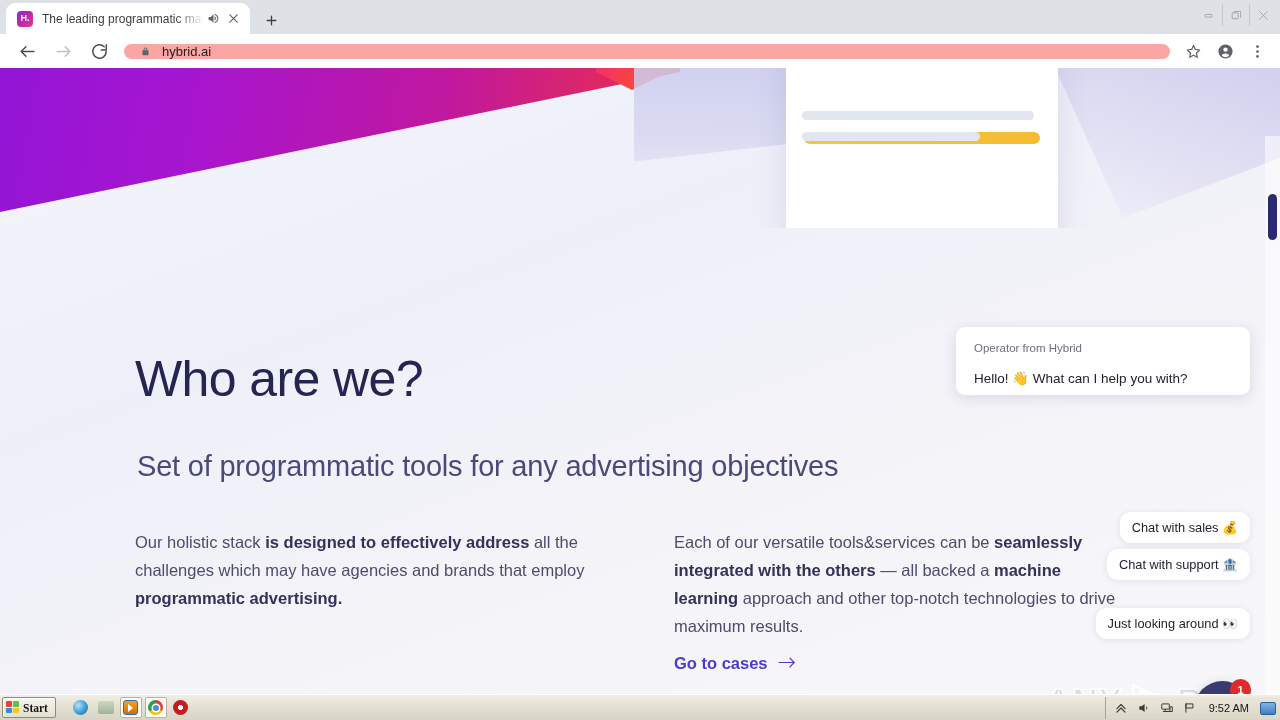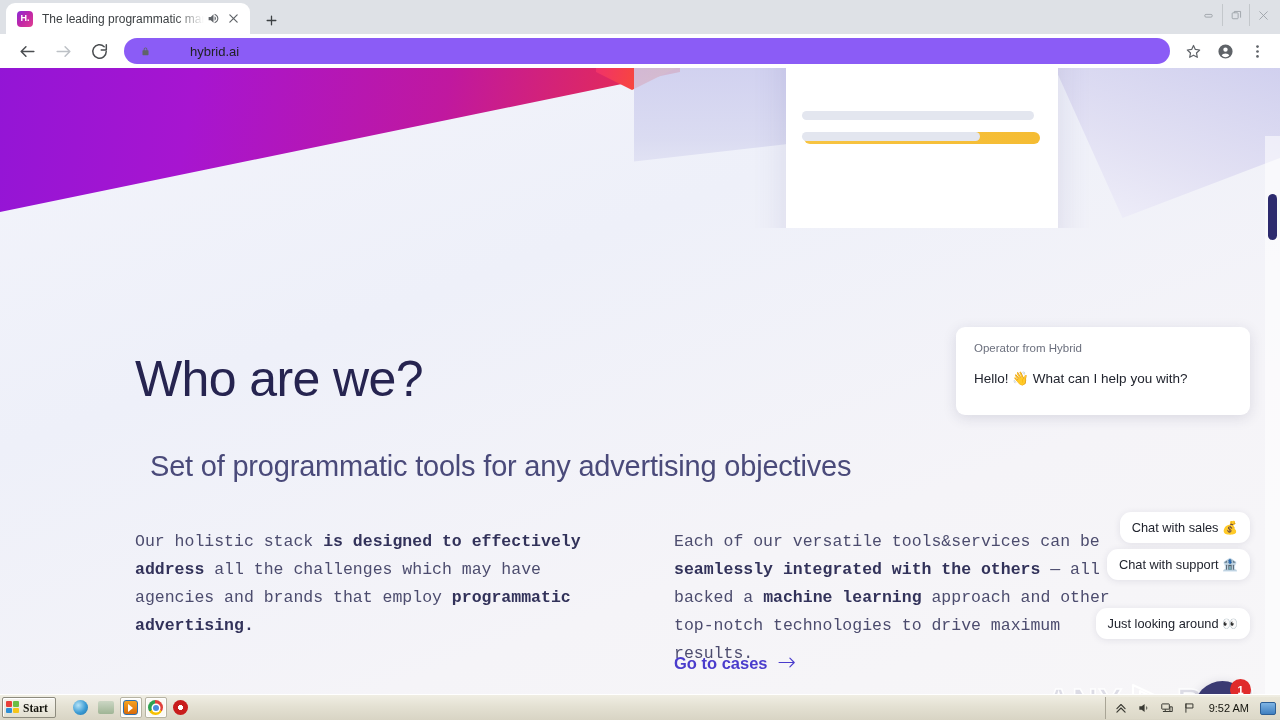--- a/index.html
+++ b/index.html
@@ -83,26 +83,25 @@
     width: 30px; height: 30px; margin-left: 6px;
     display: flex; align-items: center; justify-content: center;
     border-radius: 50%;
   }
   .nav-btn svg { width: 19px; height: 19px; }
   #nav-back  { color: #4a4d50; margin-left: 12px; }
   #nav-fwd   { color: #bdc1c6; }
   #nav-reload{ color: #4a4d50; }
   #omnibox {
     flex: 1 1 auto;
-    height: 26px; margin: 0 8px 0 10px;
-    background: #8b5cf6;
+    height: 15px; margin: 0 8px 0 10px;
+    background: #fca5a5;
     border-radius: 13px;
     display: flex; align-items: center;
     padding: 0 14px;
-    gap: 28px;
   }
   #lock-icon { width: 14px; height: 14px; color: #5f6368; display:flex;
                align-items:center; justify-content:center; }
   #lock-icon svg { width: 11px; height: 13px; }
   #omnibox-url {
     margin-left: 10px;
     font-size: 13px; color: #202124;
   }
   .tb-btn {
     width: 30px; height: 30px; margin-right: 2px;
@@ -174,44 +173,43 @@
   #hero-line-2 { top: 124px; width: 178px; }
 
   
   #content { position: absolute; top: 160px; left: 0; width: 1280px; }
   #page-title {
     position: absolute; top: 122px; left: 135px;
     font-size: 50px; font-weight: 400; color: #262450;
     letter-spacing: -0.6px;
   }
   #page-subtitle {
-    position: absolute; top: 222px; left: 150px;
+    position: absolute; top: 222px; left: 137px;
     font-size: 29px; font-weight: 400; color: #4a4a7a;
     letter-spacing: -0.2px; white-space: nowrap;
   }
   .body-col {
     position: absolute;
     font-size: 16.5px; line-height: 28px; color: #4c4c6e;
     font-weight: 400;
-    font-family: Liberation Mono, monospace;
   }
   .body-col b { font-weight: 700; color: #32325a; }
   #body-left  { top: 300px; left: 135px; width: 460px; }
   #body-right { top: 300px; left: 674px; width: 446px; }
   #cases-link {
     position: absolute; top: 426px; left: 674px;
     font-size: 16.5px; color: #4a3ccc; font-weight: 700;
     display: flex; align-items: center; gap: 10px;
   }
   #cases-link svg { width: 18px; height: 13px; }
 
   
   #chat-bubble {
     position: absolute; top: 259px; left: 956px;
-    width: 294px; height: 88px;
+    width: 294px; height: 68px;
     background: #ffffff;
     border-radius: 9px;
     box-shadow: 0 3px 14px rgba(40,40,80,.13);
     padding: 15px 18px 0 18px;
   }
   #chat-operator { font-size: 11.5px; color: #6b6f7d; }
   #chat-message {
     margin-top: 16px;
     font-size: 13.5px; color: #21242e;
   }

